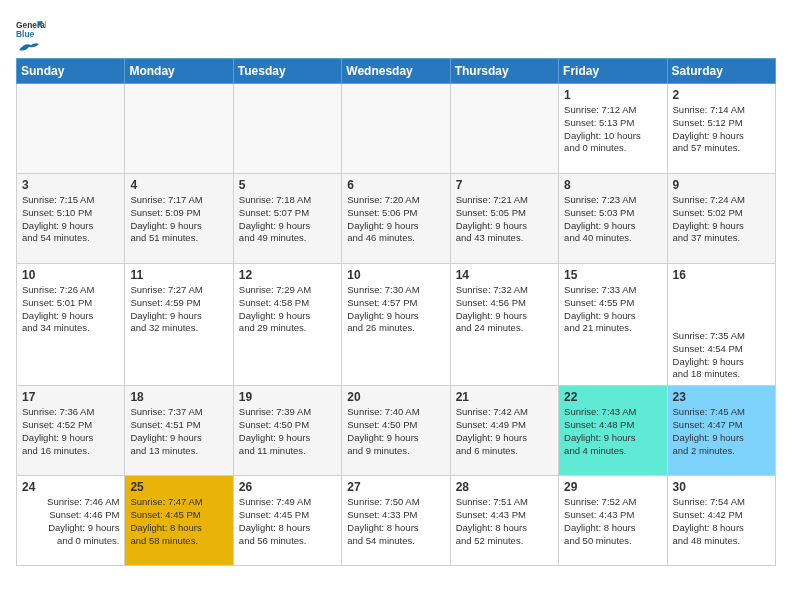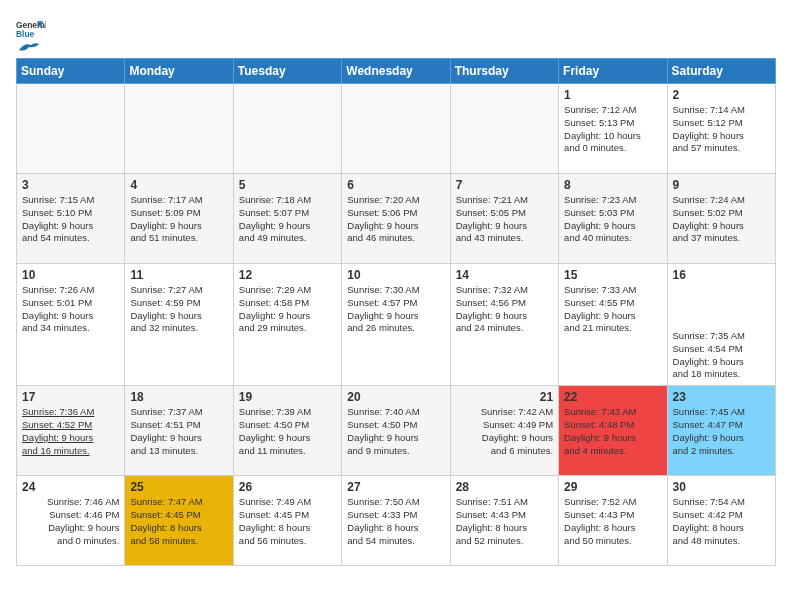--- a/index.html
+++ b/index.html
@@ -242,21 +242,21 @@
           <span class="day-number">16</span>
           <div class="day-info" style="white-space: pre-line; margin-top: 48px;">Sunrise: 7:35 AM
 Sunset: 4:54 PM
 Daylight: 9 hours
 and 18 minutes.</div>
         </td>
       </tr>
       <tr>
         <td style="background: rgb(245, 245, 245);">
           <span class="day-number">17</span>
-          <div class="day-info" style="white-space: pre-line; text-decoration: underline;">Sunrise: 7:36 AM
+          <div class="day-info" style="white-space: pre-line;">Sunrise: 7:36 AM
 Sunset: 4:52 PM
 Daylight: 9 hours
 and 16 minutes.</div>
         </td>
         <td style="background: rgb(245, 245, 245);">
           <span class="day-number">18</span>
           <div class="day-info" style="white-space: pre-line;">Sunrise: 7:37 AM
 Sunset: 4:51 PM
 Daylight: 9 hours
 and 13 minutes.</div>
@@ -268,28 +268,28 @@
 Daylight: 9 hours
 and 11 minutes.</div>
         </td>
         <td style="background: rgb(245, 245, 245);">
           <span class="day-number">20</span>
           <div class="day-info" style="white-space: pre-line;">Sunrise: 7:40 AM
 Sunset: 4:50 PM
 Daylight: 9 hours
 and 9 minutes.</div>
         </td>
-        <td style="background: rgb(245, 245, 245); text-align: right;">
+        <td style="background: rgb(245, 245, 245);">
           <span class="day-number">21</span>
           <div class="day-info" style="white-space: pre-line;">Sunrise: 7:42 AM
 Sunset: 4:49 PM
 Daylight: 9 hours
 and 6 minutes.</div>
         </td>
-        <td style="background: #ef4444; margin-left: 40px;">
+        <td style="background: #5eead4; margin-left: 40px;">
           <span class="day-number">22</span>
           <div class="day-info" style="white-space: pre-line;">Sunrise: 7:43 AM
 Sunset: 4:48 PM
 Daylight: 9 hours
 and 4 minutes.</div>
         </td>
         <td style="background: #7dd3fc;">
           <span class="day-number">23</span>
           <div class="day-info" style="white-space: pre-line;">Sunrise: 7:45 AM
 Sunset: 4:47 PM

